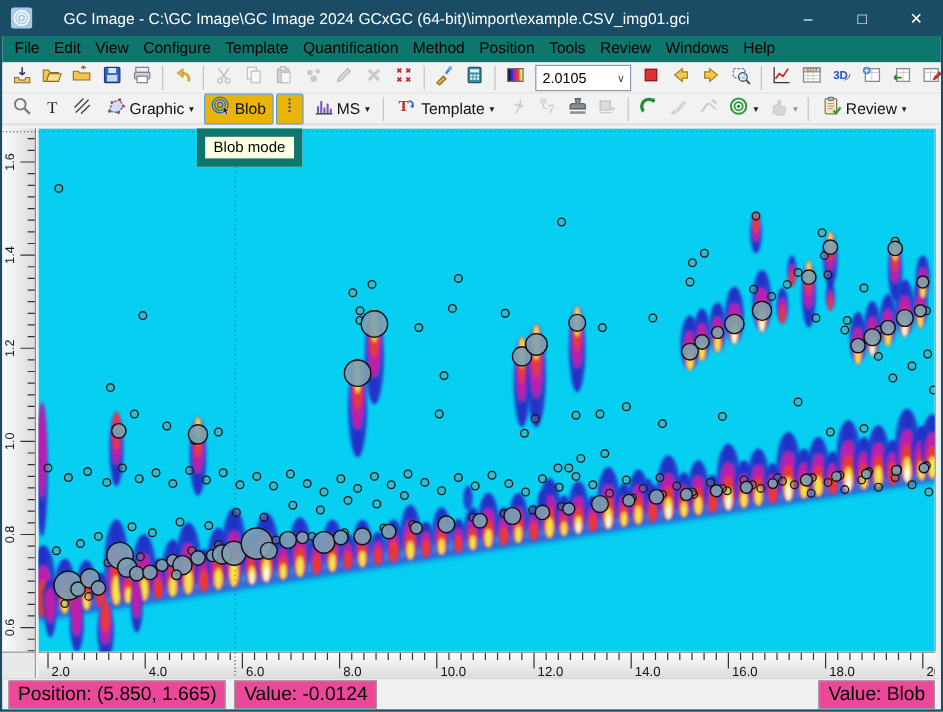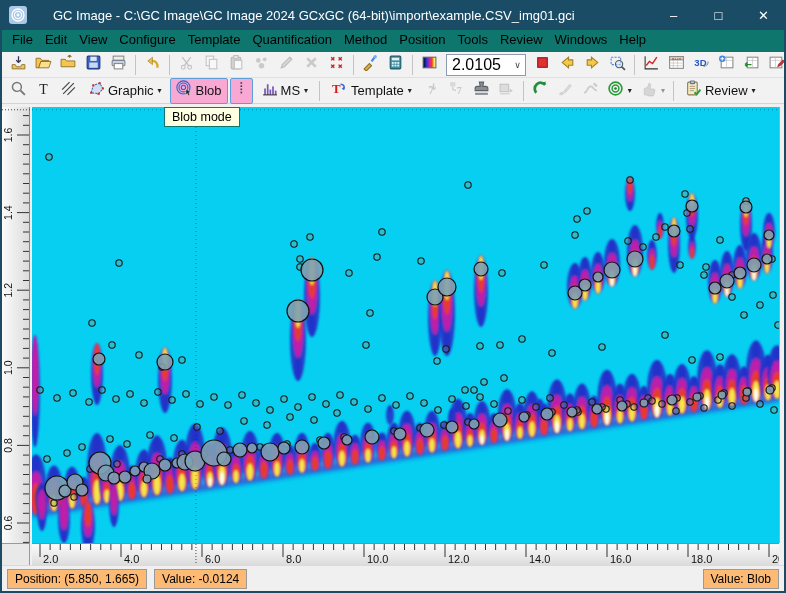--- a/index.html
+++ b/index.html
@@ -15,44 +15,44 @@
   .menubar{position:absolute;left:2px;top:30px;width:782px;height:22px;background:#0f766e;
     display:flex;align-items:flex-start;padding-left:4px;box-sizing:border-box;}
   .mitem{padding:2px 6px;font-size:13px;color:#000;white-space:nowrap;}
   .toolbar{position:absolute;left:2px;width:782px;height:26px;background:#f2f2f2;
     display:flex;align-items:center;padding-left:4px;box-sizing:border-box;}
   #toolbar1{top:52px;border-bottom:1px solid #e0e0e0;}
   #toolbar2{top:78px;border-bottom:1px solid #d4d4d4;}
   .tbtn{height:22px;display:flex;align-items:center;padding:1px 2px;border:1px solid transparent;
     border-radius:2px;margin:0 1px;flex:0 0 auto;}
   .tbtn.labeled{padding:1px 5px;text-align:right;}
-  .tbtn.active{background:#f9a8d4;border-color:#5e9fd9;}
+  .tbtn.active{background:#eab308;border-color:#5e9fd9;}
   .tbtn.disabled{filter:grayscale(1) opacity(.45);}
   .tlabel{font-size:13px;margin-left:3px;color:#111;}
   .caret{font-size:8px;margin-left:4px;color:#222;}
   .tsep{width:1px;height:20px;background:#c4c4c4;margin:0 4px;flex:0 0 auto;}
   .combo{width:78px;height:20px;background:#fff;border:1px solid #8a9ab0;display:flex;
     align-items:center;margin:0 4px;flex:0 0 auto;}
-  .combo .val{font-size:16px;margin-left:5px;flex:1;color:#000;}
+  .combo .val{font-size:12px;margin-left:5px;flex:1;color:#000;}
   .combo .cbtn{width:15px;height:100%;display:flex;align-items:center;justify-content:center;
     font-size:9px;color:#444;}
   .main{position:absolute;left:2px;top:104px;width:782px;height:461px;background:#f0f0f0;}
   .vruler{position:absolute;left:0;top:3px;width:28px;height:436px;
     background:linear-gradient(90deg,#fbfbfb,#dcdcdc);border-right:1px solid #888;box-sizing:border-box;}
   .hruler{position:absolute;left:30px;top:439px;width:747px;height:22px;
     background:linear-gradient(#fbfbfb,#dcdcdc);border-top:1px solid #888;box-sizing:border-box;}
   .corner{position:absolute;left:0;top:439px;width:28px;height:22px;background:#e9e9e9;
     border-top:1px solid #999;border-right:1px solid #999;box-sizing:border-box;}
   .plot{position:absolute;left:30px;top:3px;width:747px;height:436px;box-shadow:1px 0 0 #a8a8a8;}
-  .tooltip{position:absolute;left:164px;top:107px;background:#ffffe1;border:1px solid #0f766e;
+  .tooltip{position:absolute;left:164px;top:107px;background:#ffffe1;border:7px solid #0f766e;
     font-size:12.5px;padding:2px 7px;z-index:50;color:#000;white-space:nowrap;}
   .statusbar{position:absolute;left:2px;top:565px;width:782px;height:26px;background:#f0f0f0;
     border-top:1px solid #dadada;display:flex;align-items:center;box-sizing:border-box;
     padding:0 5px;gap:7px;}
-  .sfield{background:#fdba74;border:1px solid #9a9a9a;font-size:12px;padding:2px 7px;
+  .sfield{background:#ec4899;border:1px solid #9a9a9a;font-size:16px;padding:2px 7px;
     color:#000;white-space:nowrap;}
   .sspacer{flex:1;}
 </style>
 </head>
 <body>
 
 <div class="window">
   <div class="titlebar">
     <svg class="appicon" viewBox="0 0 18 18">
       <rect x="0" y="0" width="18" height="18" rx="3" fill="#a9c9e9"></rect>

